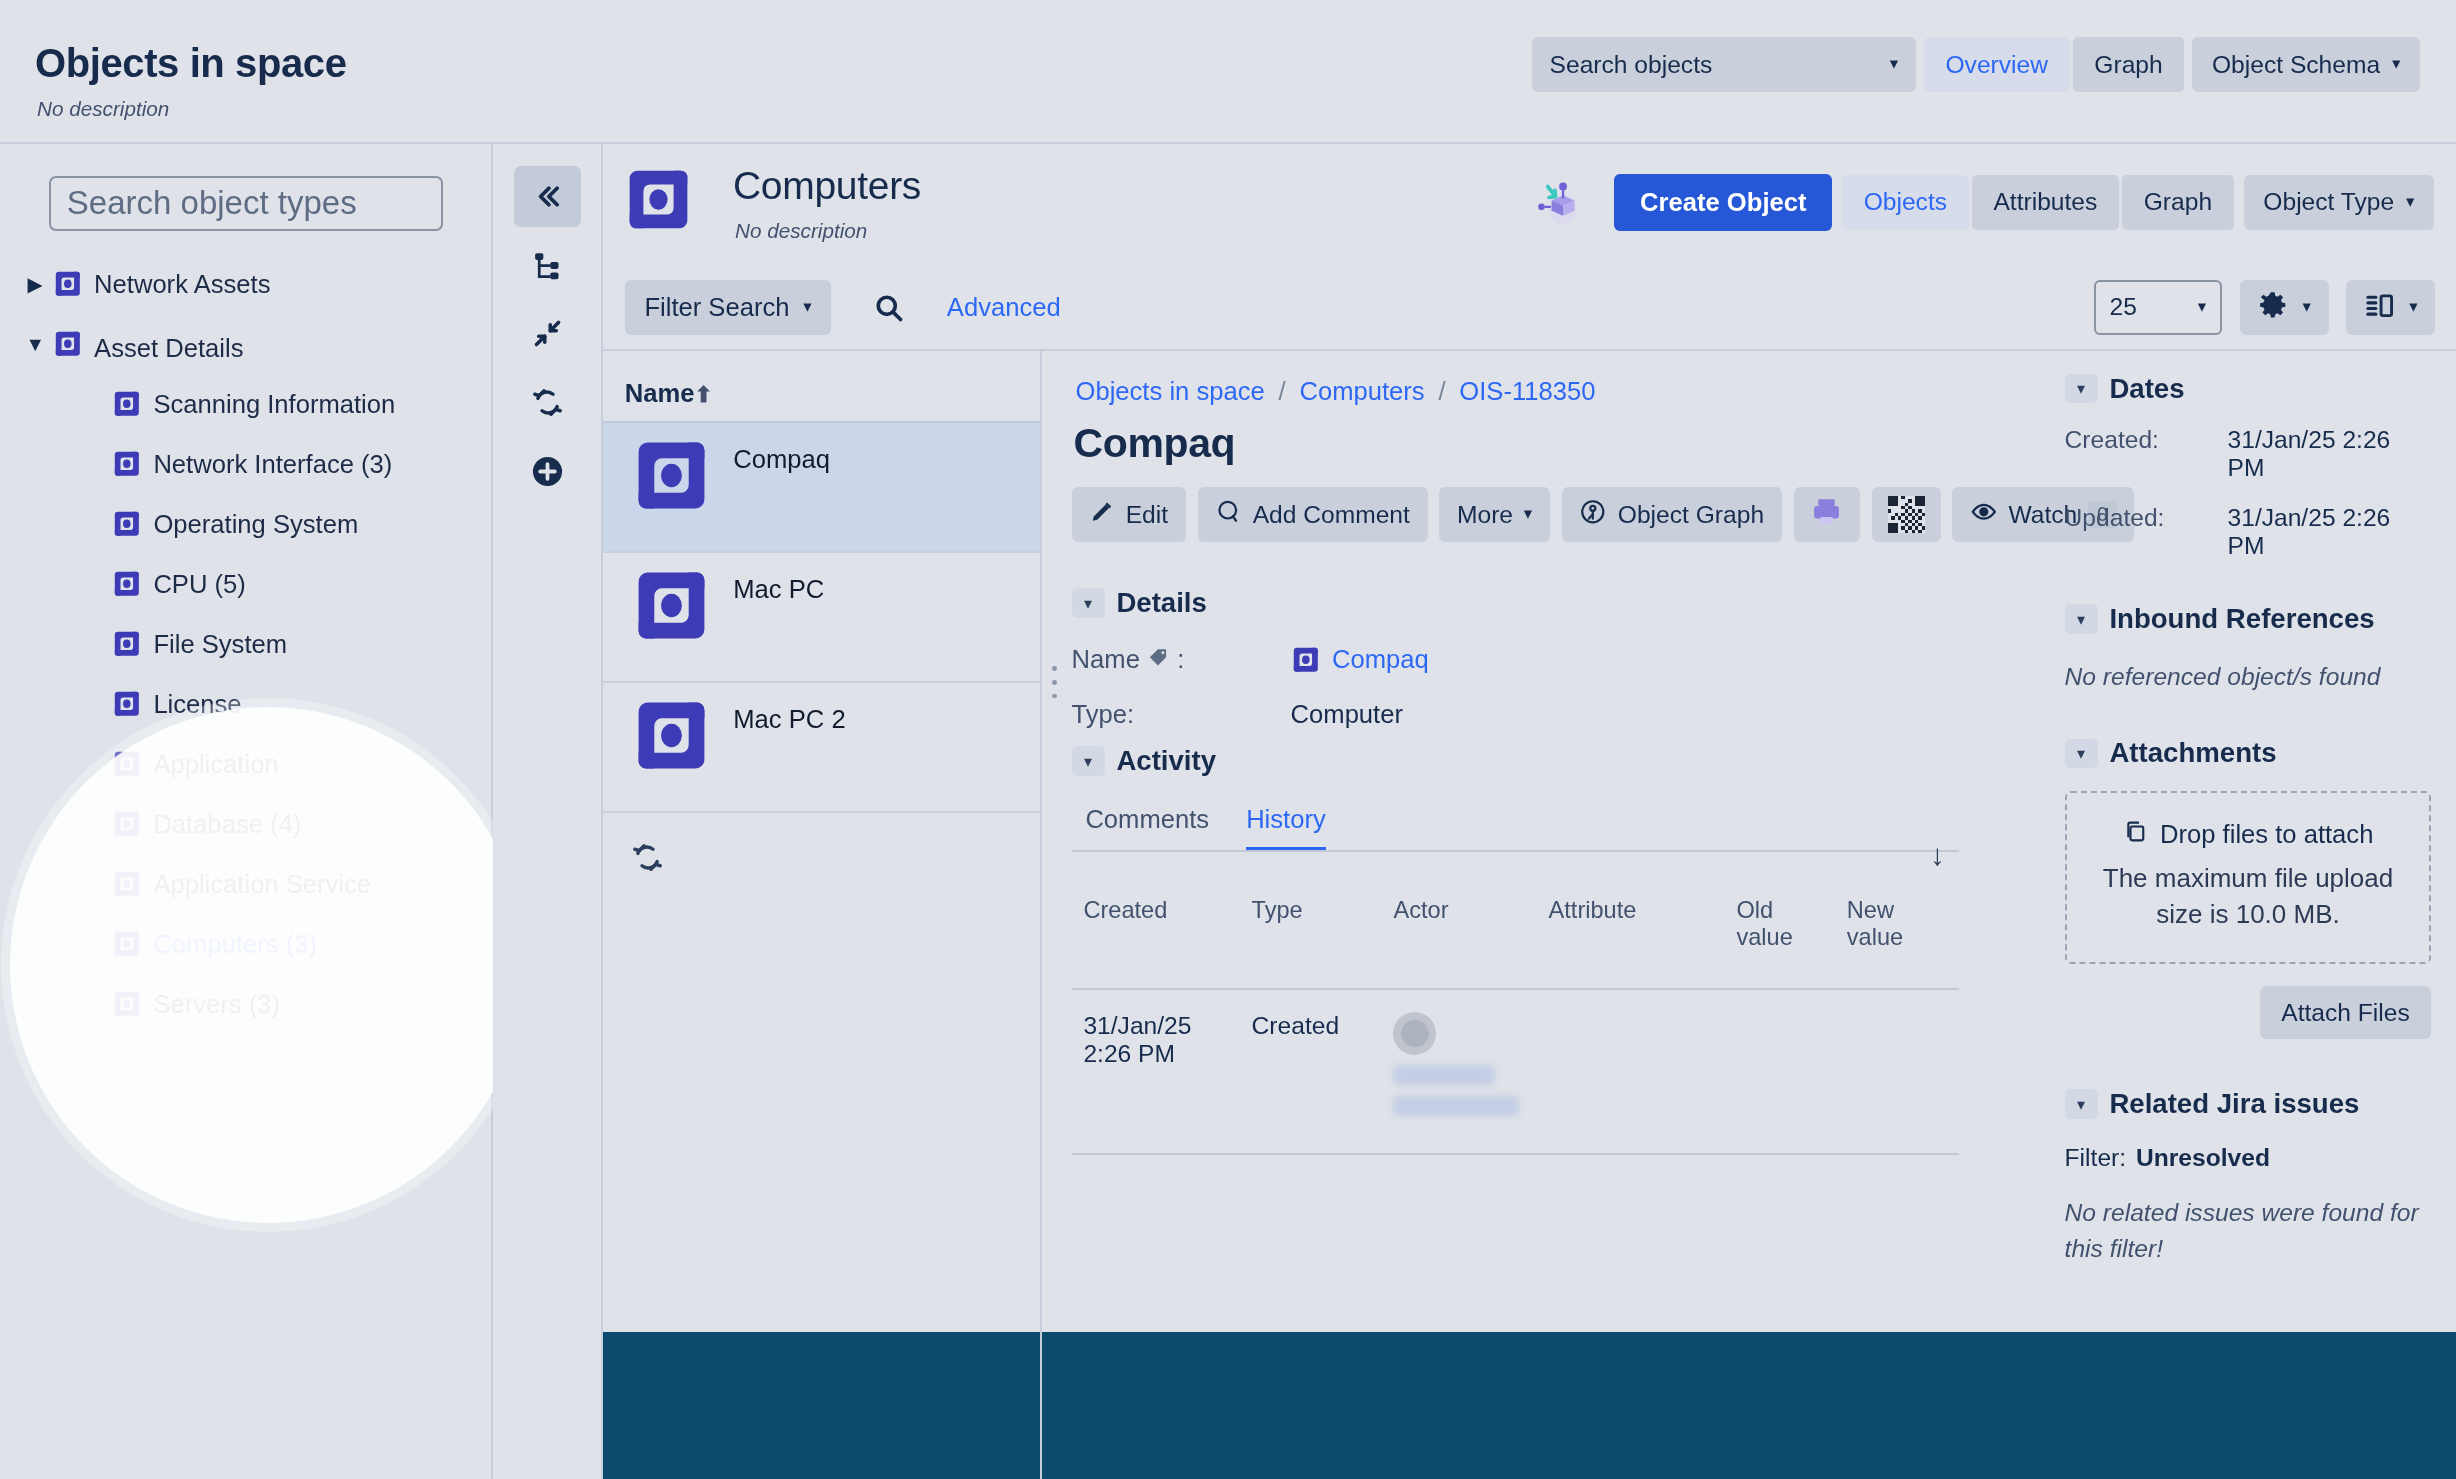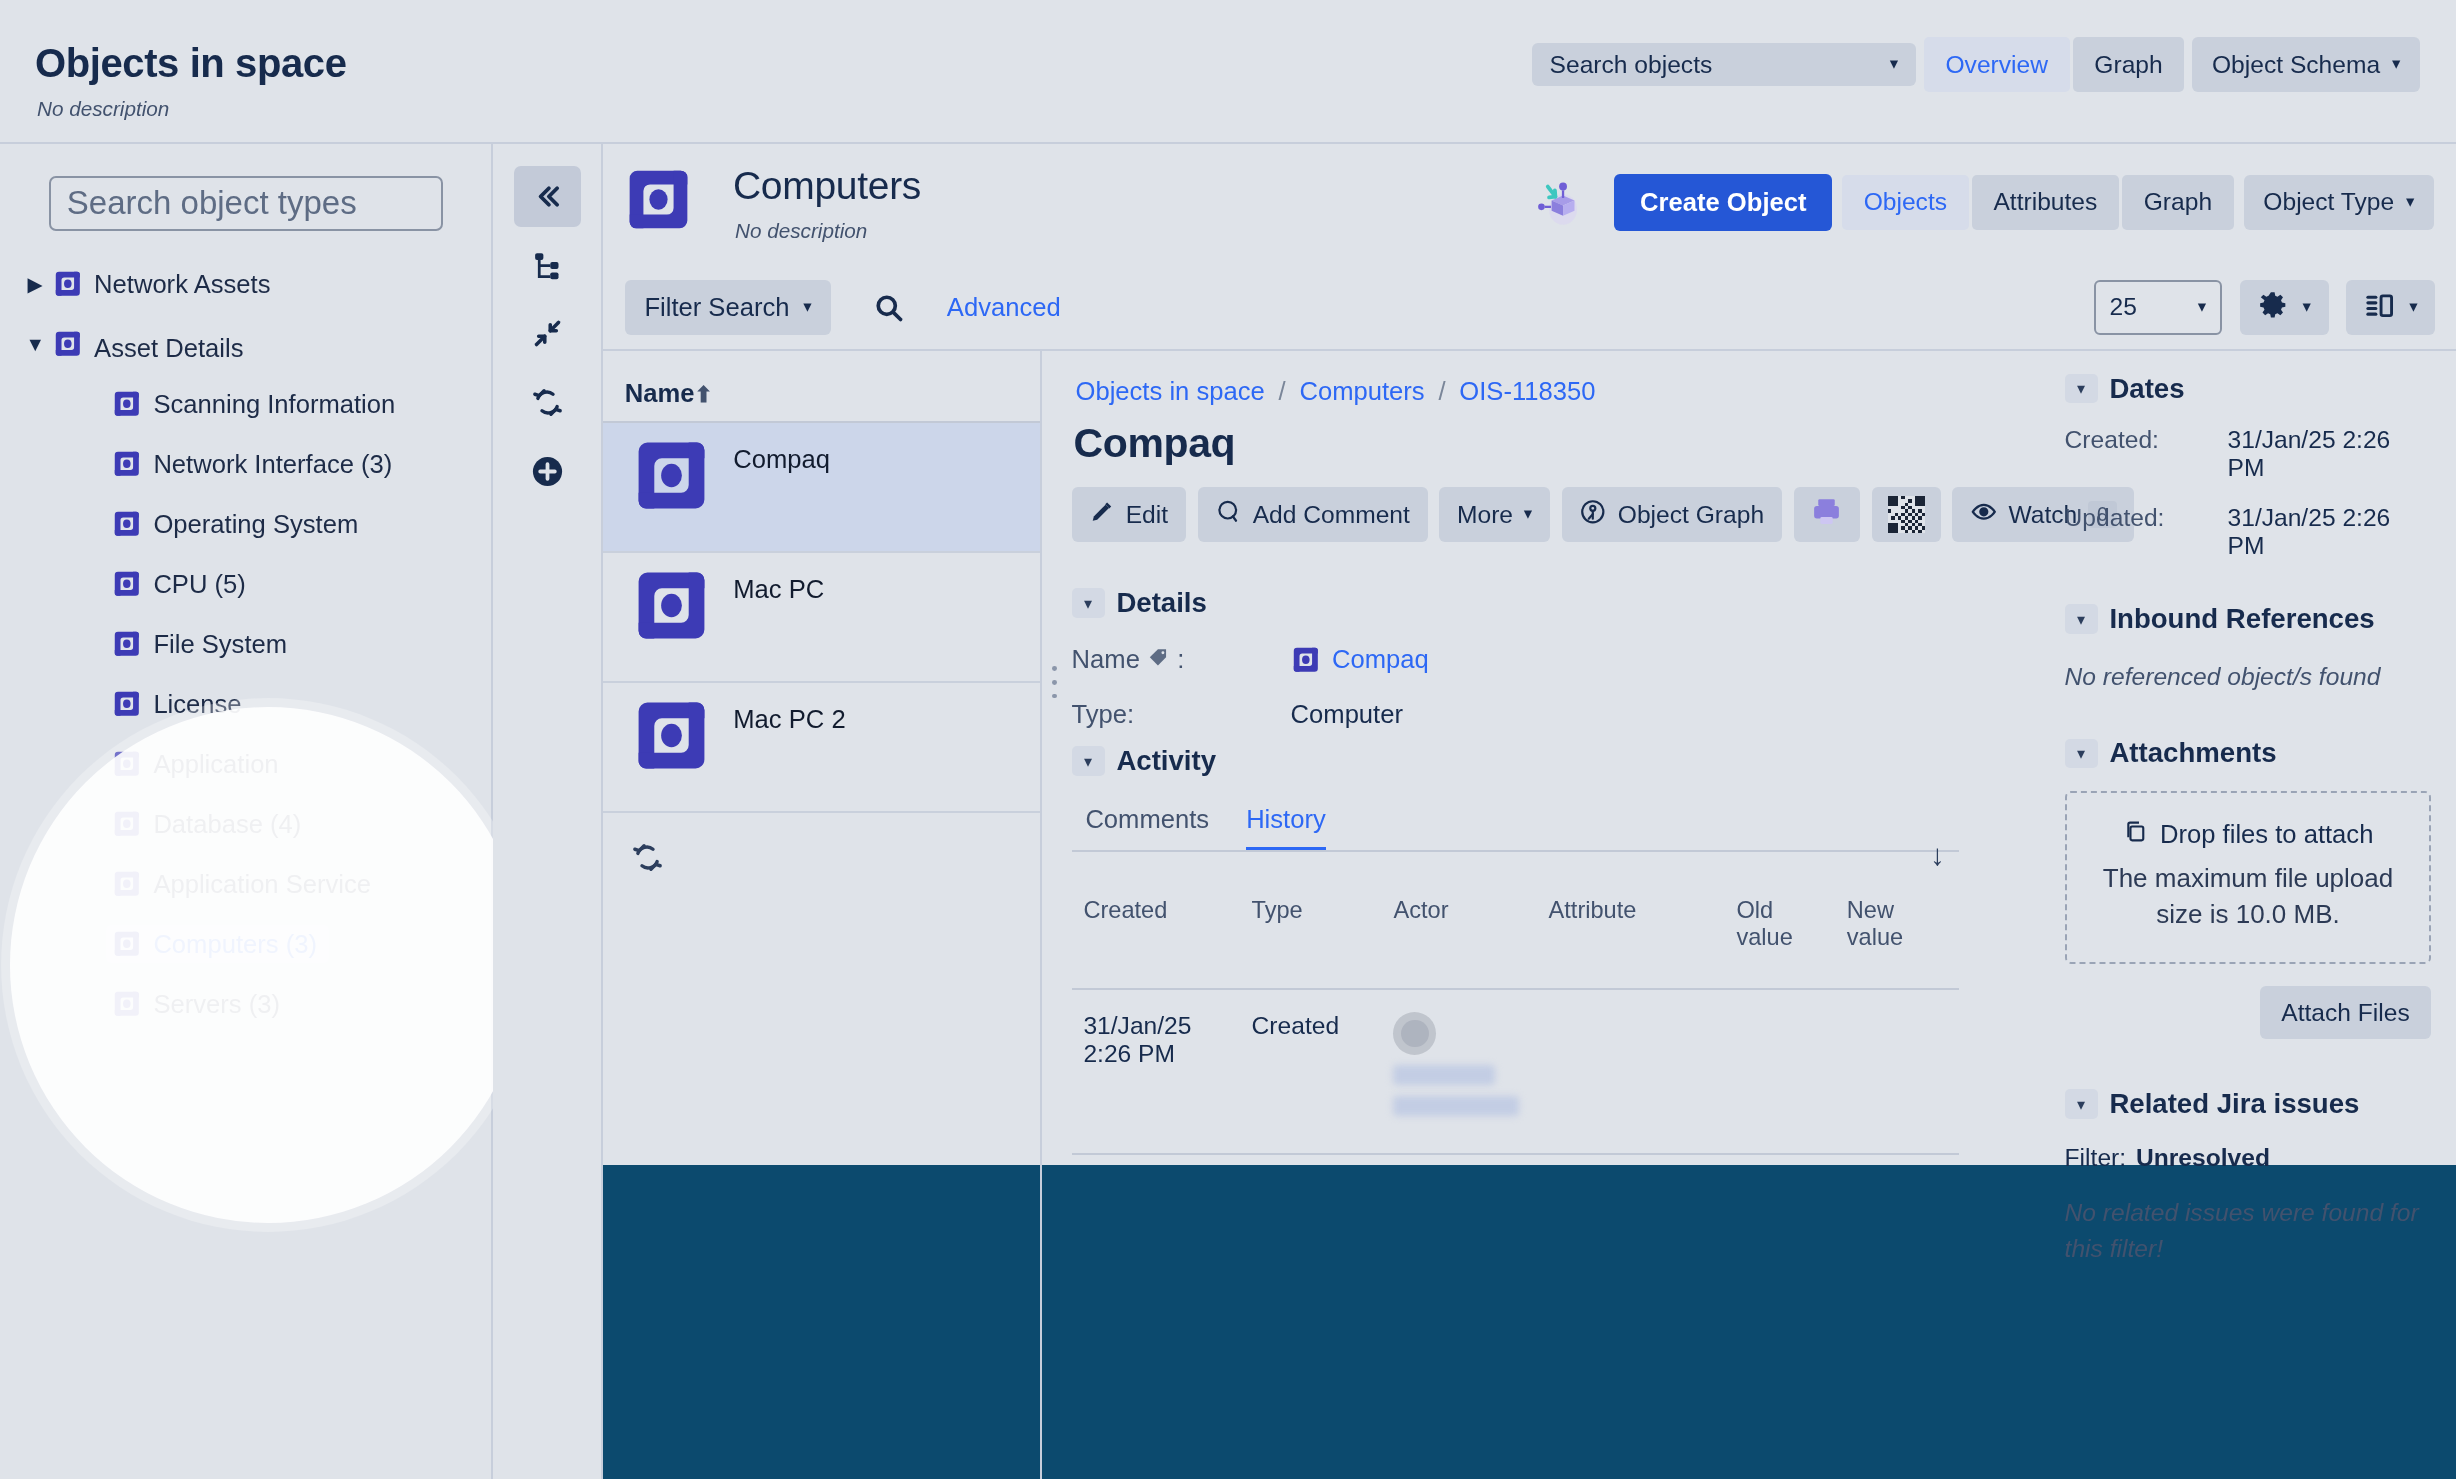--- a/index.html
+++ b/index.html
@@ -21,21 +21,21 @@
     position: absolute; left: 35px; top: 41px;
     font-size: 40px; font-weight: 700; letter-spacing: -0.4px; color: #172b4d;
   }
   .page-sub {
     position: absolute; left: 37px; top: 97px;
     font-size: 20.7px; font-style: italic; color: #42526e;
   }
   .topbar-right { position: absolute; right: 37px; top: 37px; display: flex; align-items: center; gap: 7.9px; }
   .sel-box {
     display: flex; align-items: center; justify-content: space-between;
-    background: #c9d0dc; border-radius: 5.9px; height: 43px; padding: 0 17.7px;
+    background: #c9d0dc; border-radius: 5.9px; height: 55px; padding: 0 17.7px;
     font-size: 24.6px; color: #172b4d; min-width: 384px; cursor: pointer;
   }
   .seg { display: flex; gap: 3px; }
   .seg-btn {
     background: #c9d0dc; height: 55px; padding: 0 21.7px; border-radius: 4.9px;
     display: flex; align-items: center; font-size: 24.6px; color: #172b4d; cursor: pointer;
   }
   .seg-btn.active { background: #d6dcea; color: #2d68f5; }
   .pill {
     background: #c9d0dc; height: 55px; border-radius: 5.9px; padding: 0 19.7px;
@@ -80,21 +80,21 @@
     background: #dfe3e9; border-right: 2px solid #c7cedb;
     display: flex; flex-direction: column; align-items: center; padding-top: 21.7px; gap: 7.9px;
   }
   .rail-btn {
     width: 67px; height: 61px; border-radius: 6.9px; display: flex;
     align-items: center; justify-content: center; cursor: pointer; color: #172b4d;
   }
   .rail-btn.on { background: #c3cad8; }
 
   
-  .main { position: absolute; left: 603px; top: 144px; width: 1854px; height: 1021px; background: #dfe3e9; }
+  .main { position: absolute; left: 603px; top: 144px; width: 1854px; height: 1188px; background: #dfe3e9; }
   .main-head { position: relative; height: 122px; }
   .mh-icon { position: absolute; left: 19.7px; top: 19.7px; }
   .mh-title { position: absolute; left: 130px; top: 19.7px; font-size: 39px; font-weight: 400; color: #172b4d; letter-spacing: -0.3px; }
   .mh-sub { position: absolute; left: 132px; top: 75px; font-size: 20.7px; font-style: italic; color: #42526e; }
   .mh-right { position: absolute; right: 23px; top: 25.6px; display: flex; align-items: center; gap: 9.9px; }
   .btn-primary {
     background: #2557d6; color: #fff; border-radius: 5.9px; height: 57px;
     padding: 0 25.6px; display: flex; align-items: center; font-size: 25.6px; font-weight: 700; cursor: pointer;
   }
 

